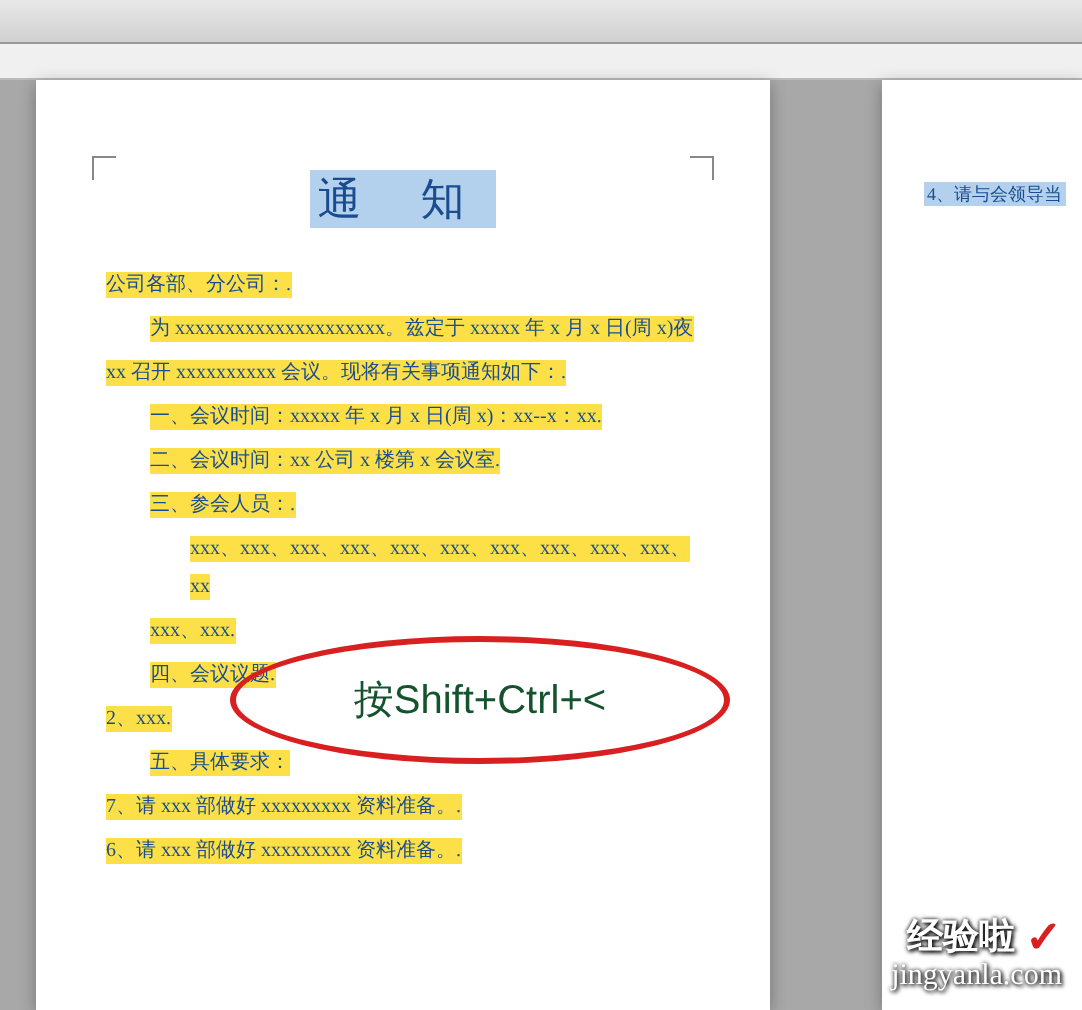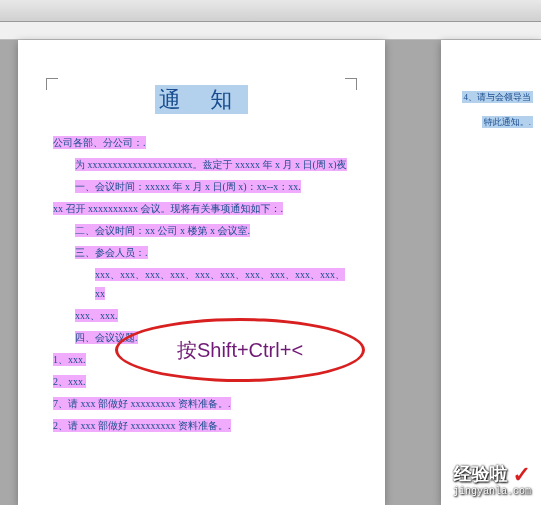--- a/index.html
+++ b/index.html
@@ -75,21 +75,21 @@
       background: #b3d1ed;
       padding: 2px 4px;
     }
     .line {
       font-size: 10px;
       color: #1a4d8f;
       line-height: 1.9;
       margin-bottom: 3px;
     }
     .line .hl {
-      background: #f0abfc;
+      background: #fde047;
       padding: 1px 0;
     }
     .indent {
       padding-left: 22px;
     }
     .indent2 {
       padding-left: 42px;
     }
     .annotation {
       position: absolute;
@@ -104,21 +104,21 @@
       width: 100%;
       height: 100%;
       border: 3px solid #d92020;
       border-radius: 50%;
     }
     .annotation-text {
       position: absolute;
       top: 50%;
       left: 50%;
       transform: translate(-50%, -50%);
-      color: #701a75;
+      color: #14532d;
       font-size: 20px;
       font-family: "Microsoft YaHei", sans-serif;
       white-space: nowrap;
     }
     .watermark {
       position: absolute;
       bottom: 8px;
       right: 10px;
       text-align: right;
       pointer-events: none;
@@ -132,24 +132,24 @@
       line-height: 1;
       margin-top: 32px;
     }
     .wm-check {
       color: #d92020;
       font-size: 22px;
       vertical-align: middle;
       text-shadow: 0 0 2px #fff;
     }
     .wm-bottom {
-      font-size: 10px;
+      font-size: 15px;
       color: #fff;
       text-shadow: 0 0 2px #000, 1px 1px 2px #000;
-      font-family: Liberation Mono, monospace;
+      font-family: Liberation Serif, serif;
     }
     .side-line {
       font-size: 9px;
       color: #1a4d8f;
       line-height: 2.8;
       text-align: right;
     }
     .side-line .hl {
       background: #b3d1ed;
       padding: 1px 2px;
@@ -166,40 +166,39 @@
     <div class="corner-mark corner-tl"></div>
     <div class="corner-mark corner-tr"></div>
 
     <div class="title">
       <span class="hl">通 知</span>
     </div>
 
     <div class="line"><span class="hl">公司各部、分公司：.</span></div>
 
     <div class="line indent"><span class="hl">为 xxxxxxxxxxxxxxxxxxxxx。兹定于 xxxxx 年 x 月 x 日(周 x)夜</span></div>
+    <div class="line"><span class="hl">xx 召开 xxxxxxxxxx 会议。现将有关事项通知如下：.</span></div>
+
     <div class="line indent"><span class="hl">一、会议时间：xxxxx 年 x 月 x 日(周 x)：xx--x：xx.</span></div>
-
-    <div class="line"><span class="hl">xx 召开 xxxxxxxxxx 会议。现将有关事项通知如下：.</span></div>
     <div class="line indent"><span class="hl">二、会议时间：xx 公司 x 楼第 x 会议室.</span></div>
     <div class="line indent"><span class="hl">三、参会人员：.</span></div>
 
     <div class="line indent2"><span class="hl">xxx、xxx、xxx、xxx、xxx、xxx、xxx、xxx、xxx、xxx、xx</span></div>
     <div class="line indent"><span class="hl">xxx、xxx.</span></div>
 
     <div class="line indent"><span class="hl">四、会议议题.</span></div>
-    <div class="line"><span class="hl">1、xxx.</span></div>
     <div class="line"><span class="hl">2、xxx.</span></div>
 
+    <div class="line indent"><span class="hl">五、具体要求：</span></div>
     <div class="line"><span class="hl">7、请 xxx 部做好 xxxxxxxxx 资料准备。.</span></div>
-    <div class="line"><span class="hl">2、请 xxx 部做好 xxxxxxxxx 资料准备。.</span></div>
+    <div class="line"><span class="hl">6、请 xxx 部做好 xxxxxxxxx 资料准备。.</span></div>
   </div>
 
   <div class="page page-side">
     <div class="side-line"><span class="hl">4、请与会领导当</span></div>
-    <div class="side-line"><span class="hl">特此通知。.</span></div>
   </div>
 </div>
 
 <div class="annotation">
   <div class="annotation-ellipse"></div>
   <div class="annotation-text">按Shift+Ctrl+&lt;</div>
 </div>
 
 <div class="watermark">
   <div class="wm-top">

